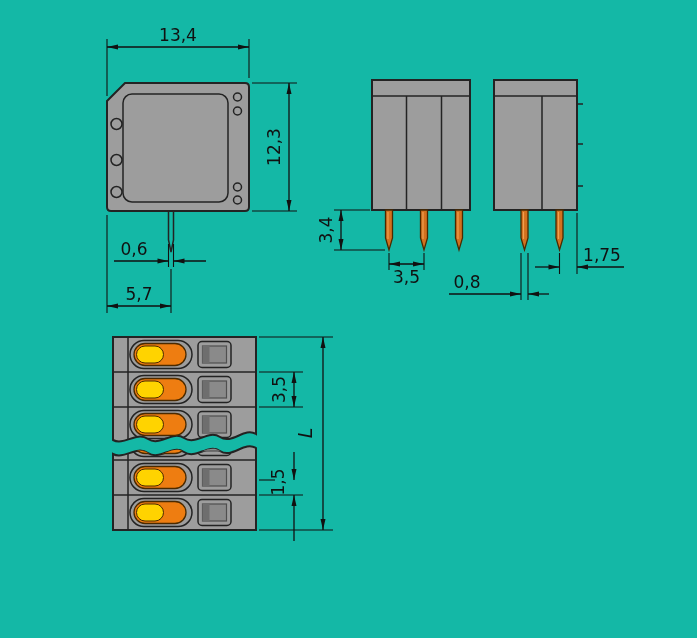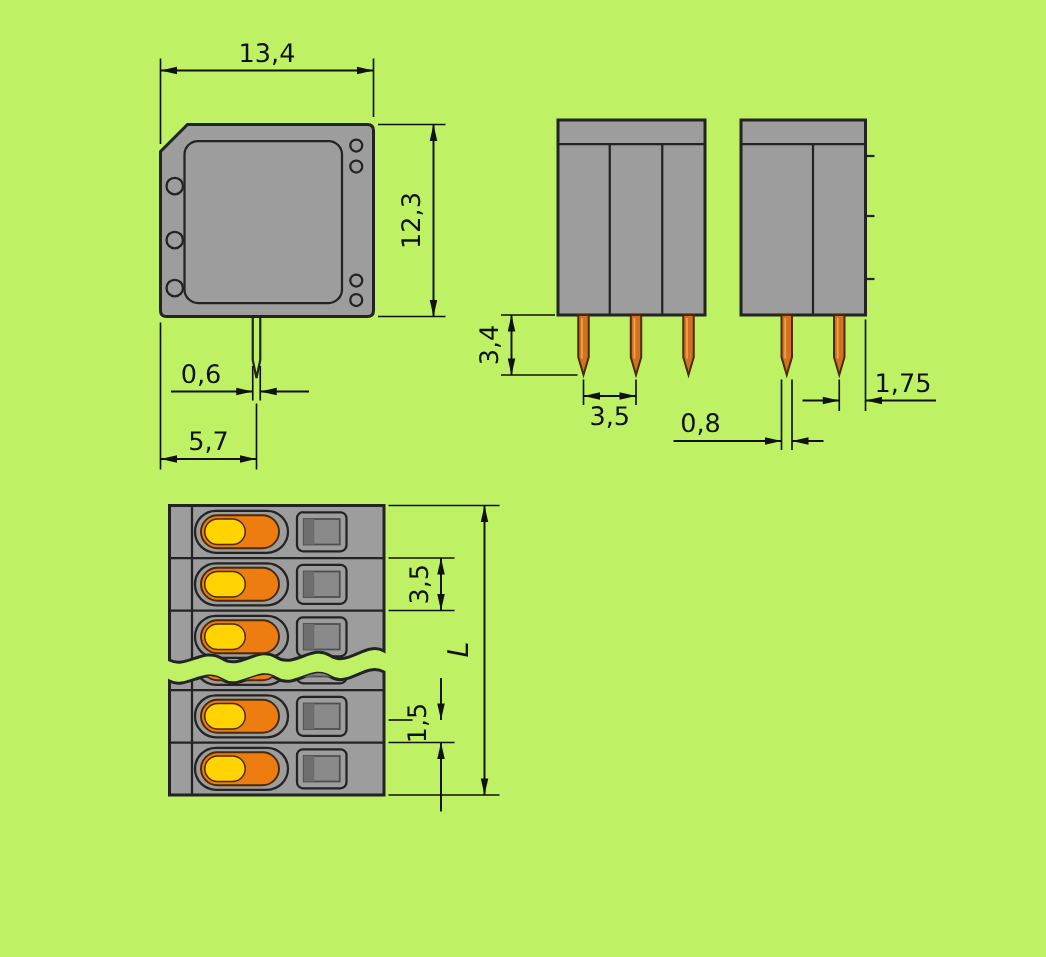--- a/index.html
+++ b/index.html
@@ -1,16 +1,16 @@
 <!DOCTYPE html>
 <html><head>
 <meta charset="utf-8">
 <style>
   html,body{margin:0;padding:0;background:#fff;}
-  .canvas{position:relative;width:697px;height:638px;background:#bef264;overflow:hidden;}
+  .canvas{position:relative;width:697px;height:638px;background:#14b8a6;overflow:hidden;}
   svg{display:block;}
   text{font-family:"DejaVu Sans","Liberation Sans",sans-serif;font-size:17px;fill:#111;}
   .dim-text{font-size:17px;}
   .L-text{font-size:19px;font-style:italic;}
   .extline{stroke:#111;stroke-width:1.1;fill:none;}
   .dimline{stroke:#111;stroke-width:1.3;fill:none;}
   .arr{fill:#111;stroke:none;}
   .part{stroke:#232323;stroke-width:2;}
   .thin{stroke:#232323;stroke-width:1.5;fill:none;}
 </style>

